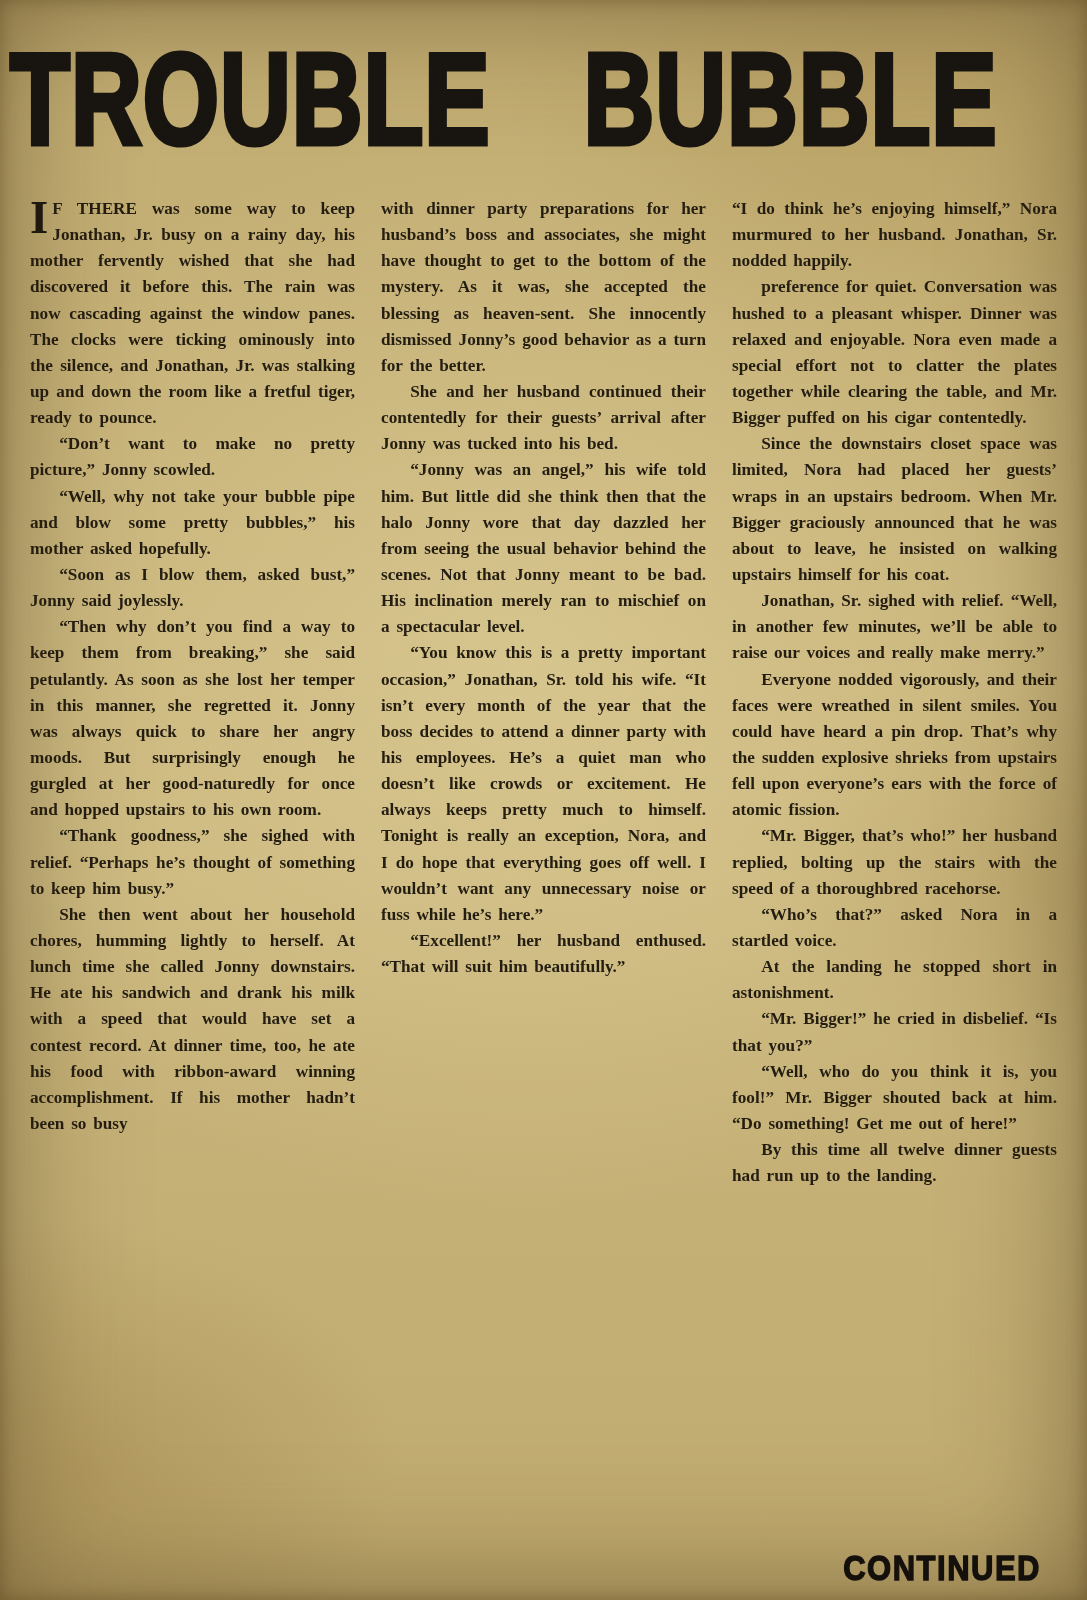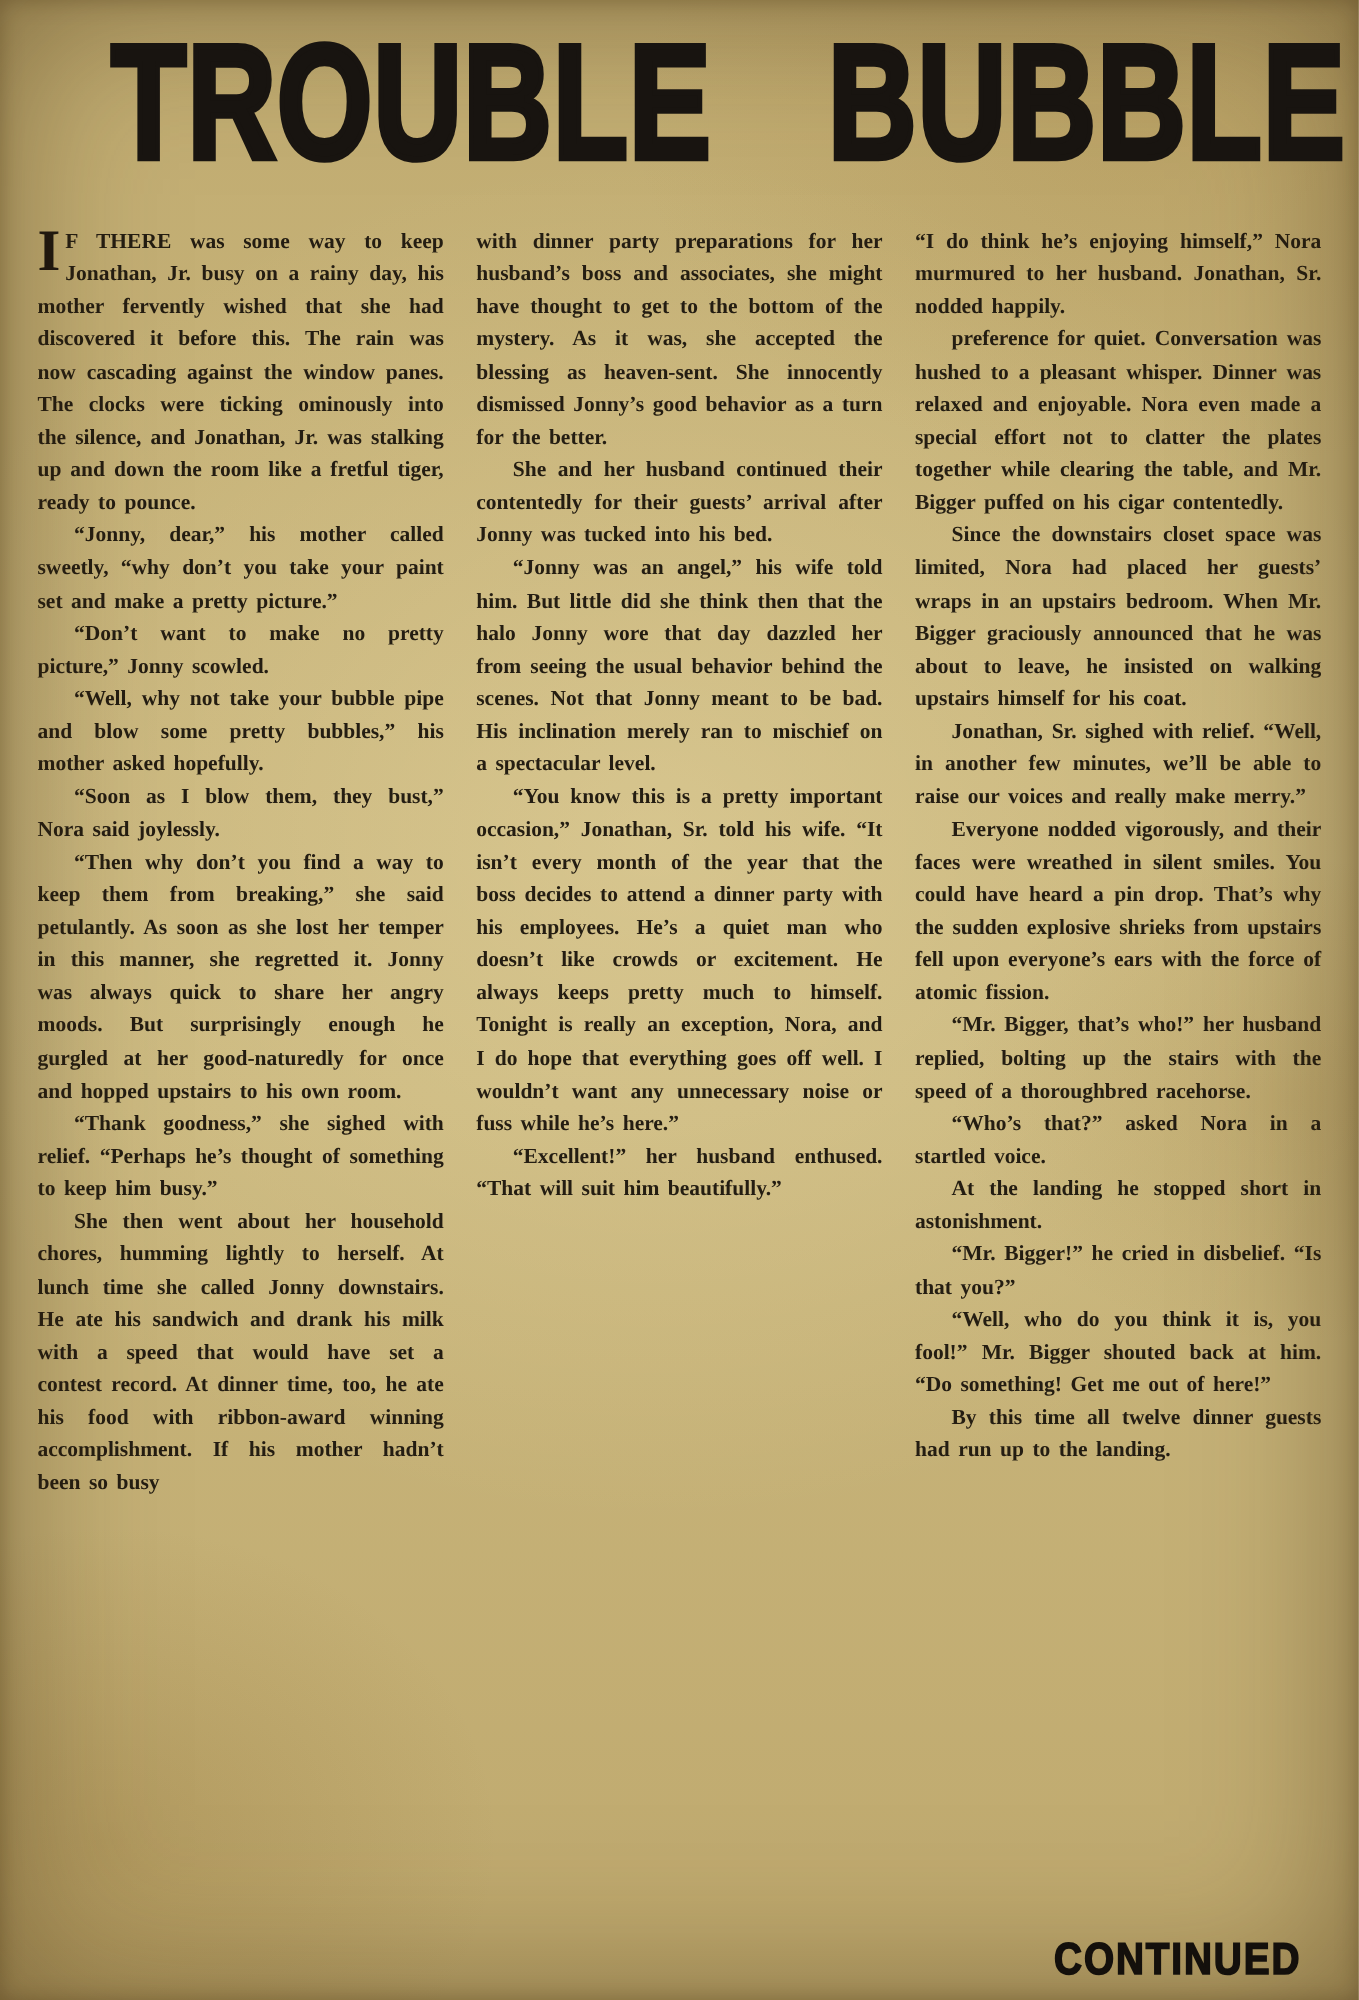--- a/index.html
+++ b/index.html
@@ -14,22 +14,22 @@
       radial-gradient(ellipse 520px 420px at 8% 92%, rgba(125,92,34,.22), transparent 60%),
       radial-gradient(ellipse 420px 300px at 95% 55%, rgba(140,104,40,.16), transparent 65%),
       radial-gradient(ellipse 900px 760px at 48% 42%, rgba(255,242,196,.28), transparent 72%),
       linear-gradient(#c2ad72, #c9b67c 55%, #bfa96e);
   }
   .vignette {
     position: absolute; inset: 0; pointer-events: none;
     box-shadow: inset 0 0 130px rgba(62,42,12,.50), inset 0 0 18px rgba(62,42,12,.35);
   }
   .title-wrap {
-    text-align: right;
-    padding-top: 8px;
+    text-align: left;
+    padding-top: 24px;
     height: 150px;
   }
   .title {
     display: inline-block;
     font-family: "Liberation Sans", sans-serif;
     font-weight: 900;
     font-size: 100px;
     letter-spacing: 1px;
     word-spacing: 66px;
     color: #181410;
@@ -81,24 +81,23 @@
 
 <div class="vignette"></div>
 
 <div class="title-wrap">
   <span class="title">TROUBLE BUBBLE</span>
 </div>
 
 <div class="columns">
   <div class="col">
       <p><span class="dropcap">I</span>F THERE was some way to keep Jonathan, Jr. busy on a rainy day, his mother fervently wished that she had discovered it before this. The rain was now cascading against the window panes. The clocks were ticking ominously into the silence, and Jonathan, Jr. was stalking up and down the room like a fretful tiger, ready to pounce.</p>
-      <p>“Jonny, dear,” his mother called sweetly, “why don’t you take your paint set and make a pretty picture.”</p>
       <p>“Don’t want to make no pretty picture,” Jonny scowled.</p>
       <p>“Well, why not take your bubble pipe and blow some pretty bubbles,” his mother asked hopefully.</p>
-      <p>“Soon as I blow them, they bust,” Nora said joylessly.</p>
+      <p>“Soon as I blow them, asked bust,” Jonny said joylessly.</p>
       <p>“Then why don’t you find a way to keep them from breaking,” she said petulantly. As soon as she lost her temper in this manner, she regretted it. Jonny was always quick to share her angry moods. But surprisingly enough he gurgled at her good-naturedly for once and hopped upstairs to his own room.</p>
       <p>“Thank goodness,” she sighed with relief. “Perhaps he’s thought of something to keep him busy.”</p>
       <p>She then went about her household chores, humming lightly to herself. At lunch time she called Jonny downstairs. He ate his sandwich and drank his milk with a speed that would have set a contest record. At dinner time, too, he ate his food with ribbon-award winning accomplishment. If his mother hadn’t been so busy</p>
     </div>
   <div class="col">
       <p>with dinner party preparations for her husband’s boss and associates, she might have thought to get to the bottom of the mystery. As it was, she accepted the blessing as heaven-sent. She innocently dismissed Jonny’s good behavior as a turn for the better.</p>
       <p>She and her husband continued their contentedly for their guests’ arrival after Jonny was tucked into his bed.</p>
       <p>“Jonny was an angel,” his wife told him. But little did she think then that the halo Jonny wore that day dazzled her from seeing the usual behavior behind the scenes. Not that Jonny meant to be bad. His inclination merely ran to mischief on a spectacular level.</p>
       <p>“You know this is a pretty important occasion,” Jonathan, Sr. told his wife. “It isn’t every month of the year that the boss decides to attend a dinner party with his employees. He’s a quiet man who doesn’t like crowds or excitement. He always keeps pretty much to himself. Tonight is really an exception, Nora, and I do hope that everything goes off well. I wouldn’t want any unnecessary noise or fuss while he’s here.”</p>
       <p>“Excellent!” her husband enthused. “That will suit him beautifully.”</p>

